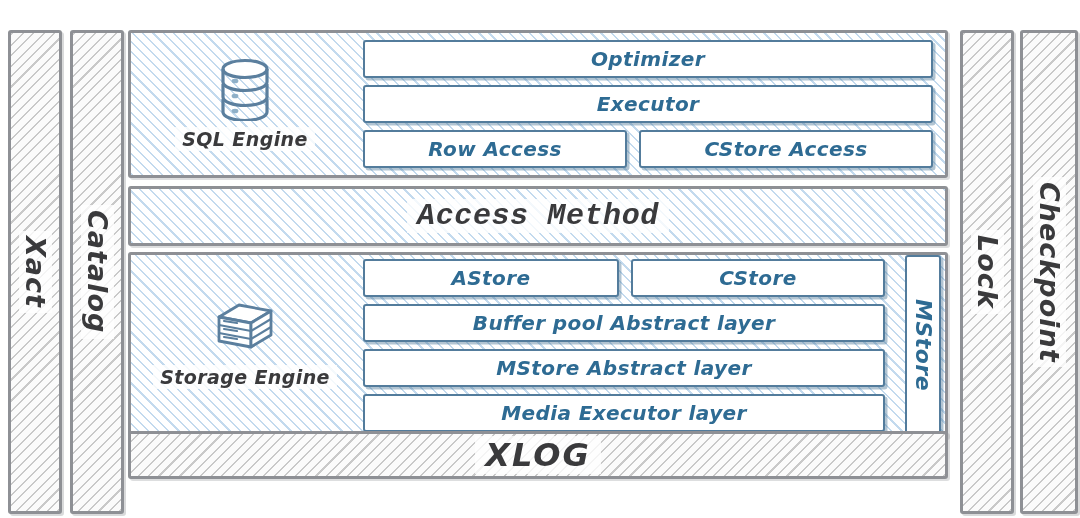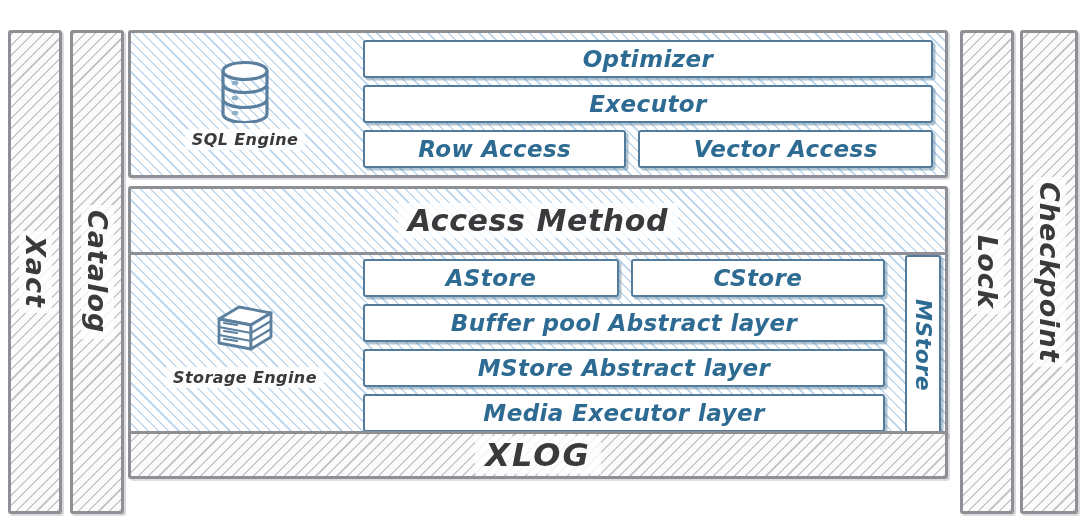--- a/index.html
+++ b/index.html
@@ -60,21 +60,21 @@
   .engine{display:flex;align-items:stretch;}
 
   .engine-id{
     width:228px;flex:0 0 228px;
     display:flex;flex-direction:column;
     align-items:center;justify-content:center;
     gap:2px;
   }
   .engine-id .eicon{display:block;}
   .engine-id .elabel{
-    font-size:16px;font-weight:700;font-style:italic;
+    font-size:19px;font-weight:700;font-style:italic;
     color:#3a3a3c;letter-spacing:.4px;white-space:nowrap;
     background:rgba(255,255,255,.82);
     padding:1px 7px;
   }
 
   .engine-body{
     flex:1 1 auto;
     display:flex;flex-direction:column;
     justify-content:center;
     gap:7px;
@@ -85,21 +85,21 @@
   .row{display:flex;gap:12px;}
 
   
   .ibox{
     background:#ffffff;
     border:2.5px solid #537c9c;
     border-radius:3px;
     box-shadow:2.5px 2.5px 0 rgba(83,124,156,.45);
     display:flex;align-items:center;justify-content:center;
     color:#2e6b93;
-    font-size:23px;
+    font-size:20px;
     font-weight:600;
     font-style:italic;
     letter-spacing:.4px;
     white-space:nowrap;
     height:34px;
     flex:1 1 auto;
   }
 
   
   .vbox{
@@ -173,26 +173,26 @@
 
       <div class="engine-body">
         <div class="row">
           <div class="ibox">Optimizer</div>
         </div>
         <div class="row">
           <div class="ibox">Executor</div>
         </div>
         <div class="row">
           <div class="ibox">Row Access</div>
-          <div class="ibox">Vector Access</div>
-        </div>
-      </div>
-    </div>
-
-    <div class="band titleband hatch-blue" style="top:156px;height:69px;">
+          <div class="ibox">CStore Access</div>
+        </div>
+      </div>
+    </div>
+
+    <div class="band titleband hatch-blue" style="top:156px;height:60px;font-family:Liberation Mono, monospace;">
       <span>Access Method</span>
     </div>
 
     <div class="band engine hatch-blue" style="top:222px;height:186px;">
 
       <div class="engine-id">
         <span class="eicon">
           <svg width="64" height="58" viewBox="0 0 64 58">
             <g fill="#ffffff" stroke="#5b7f9e" stroke-width="2.8" stroke-linejoin="round" stroke-linecap="round">
               <path d="M6 16 L26 4 L58 10 L38 22 Z"></path>

